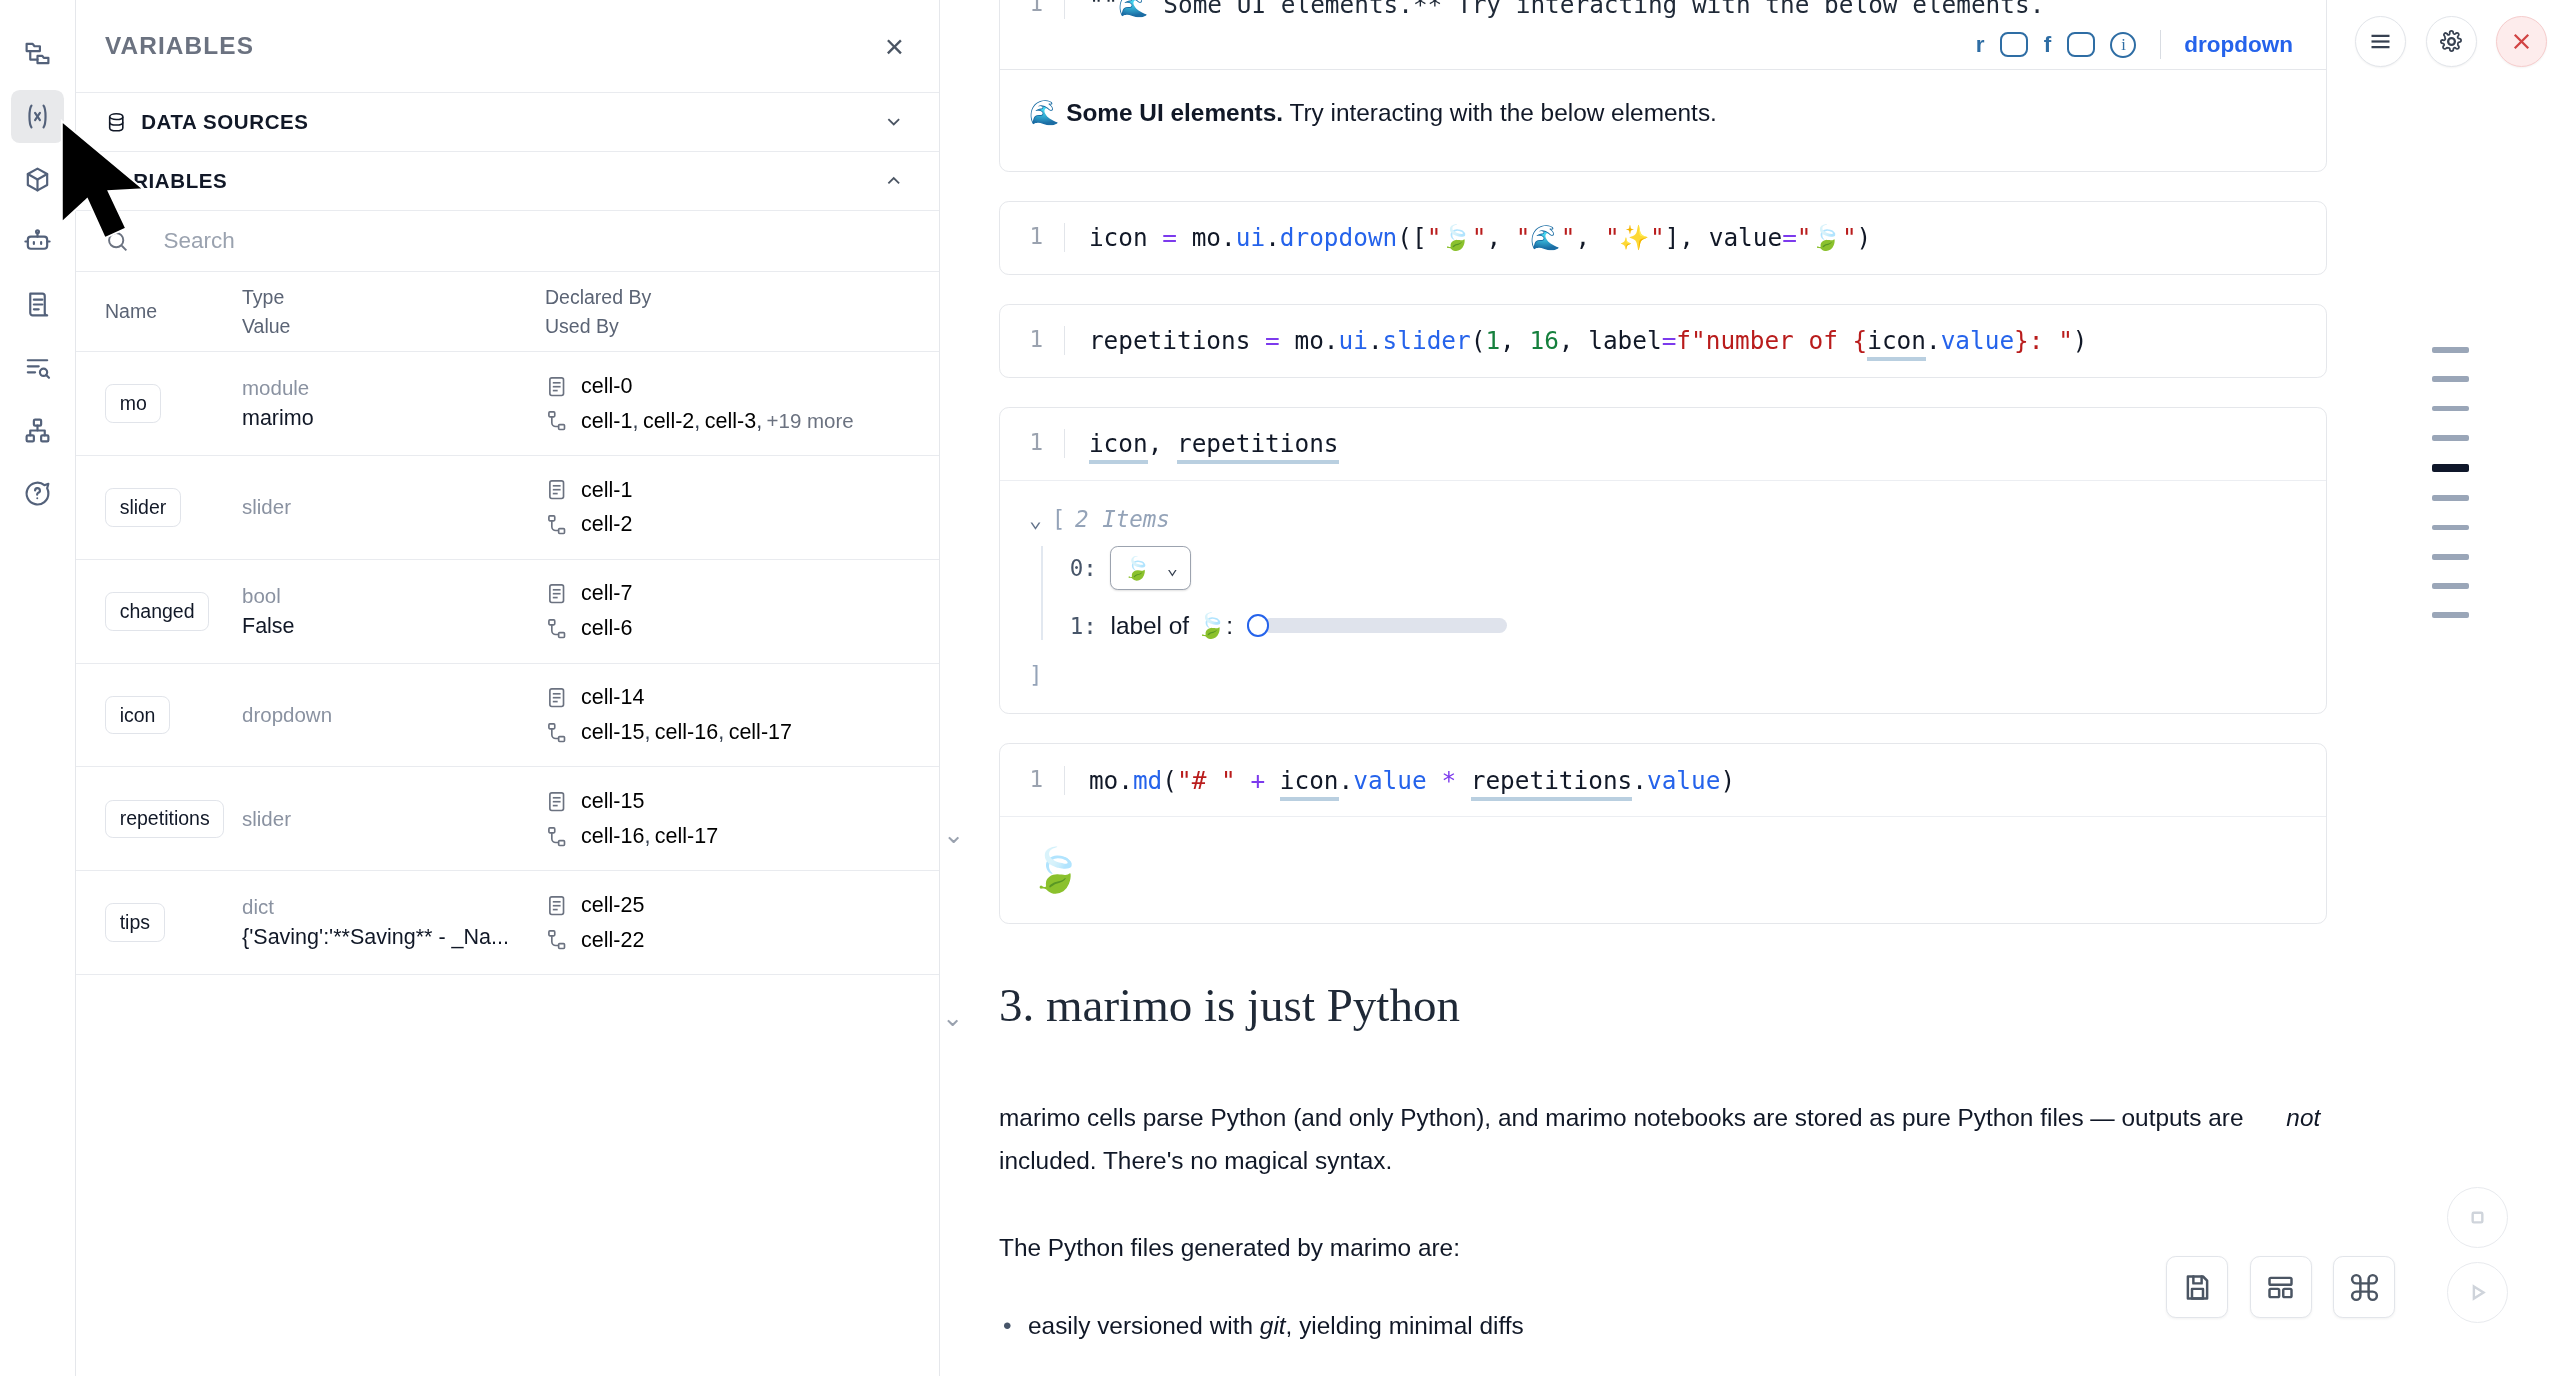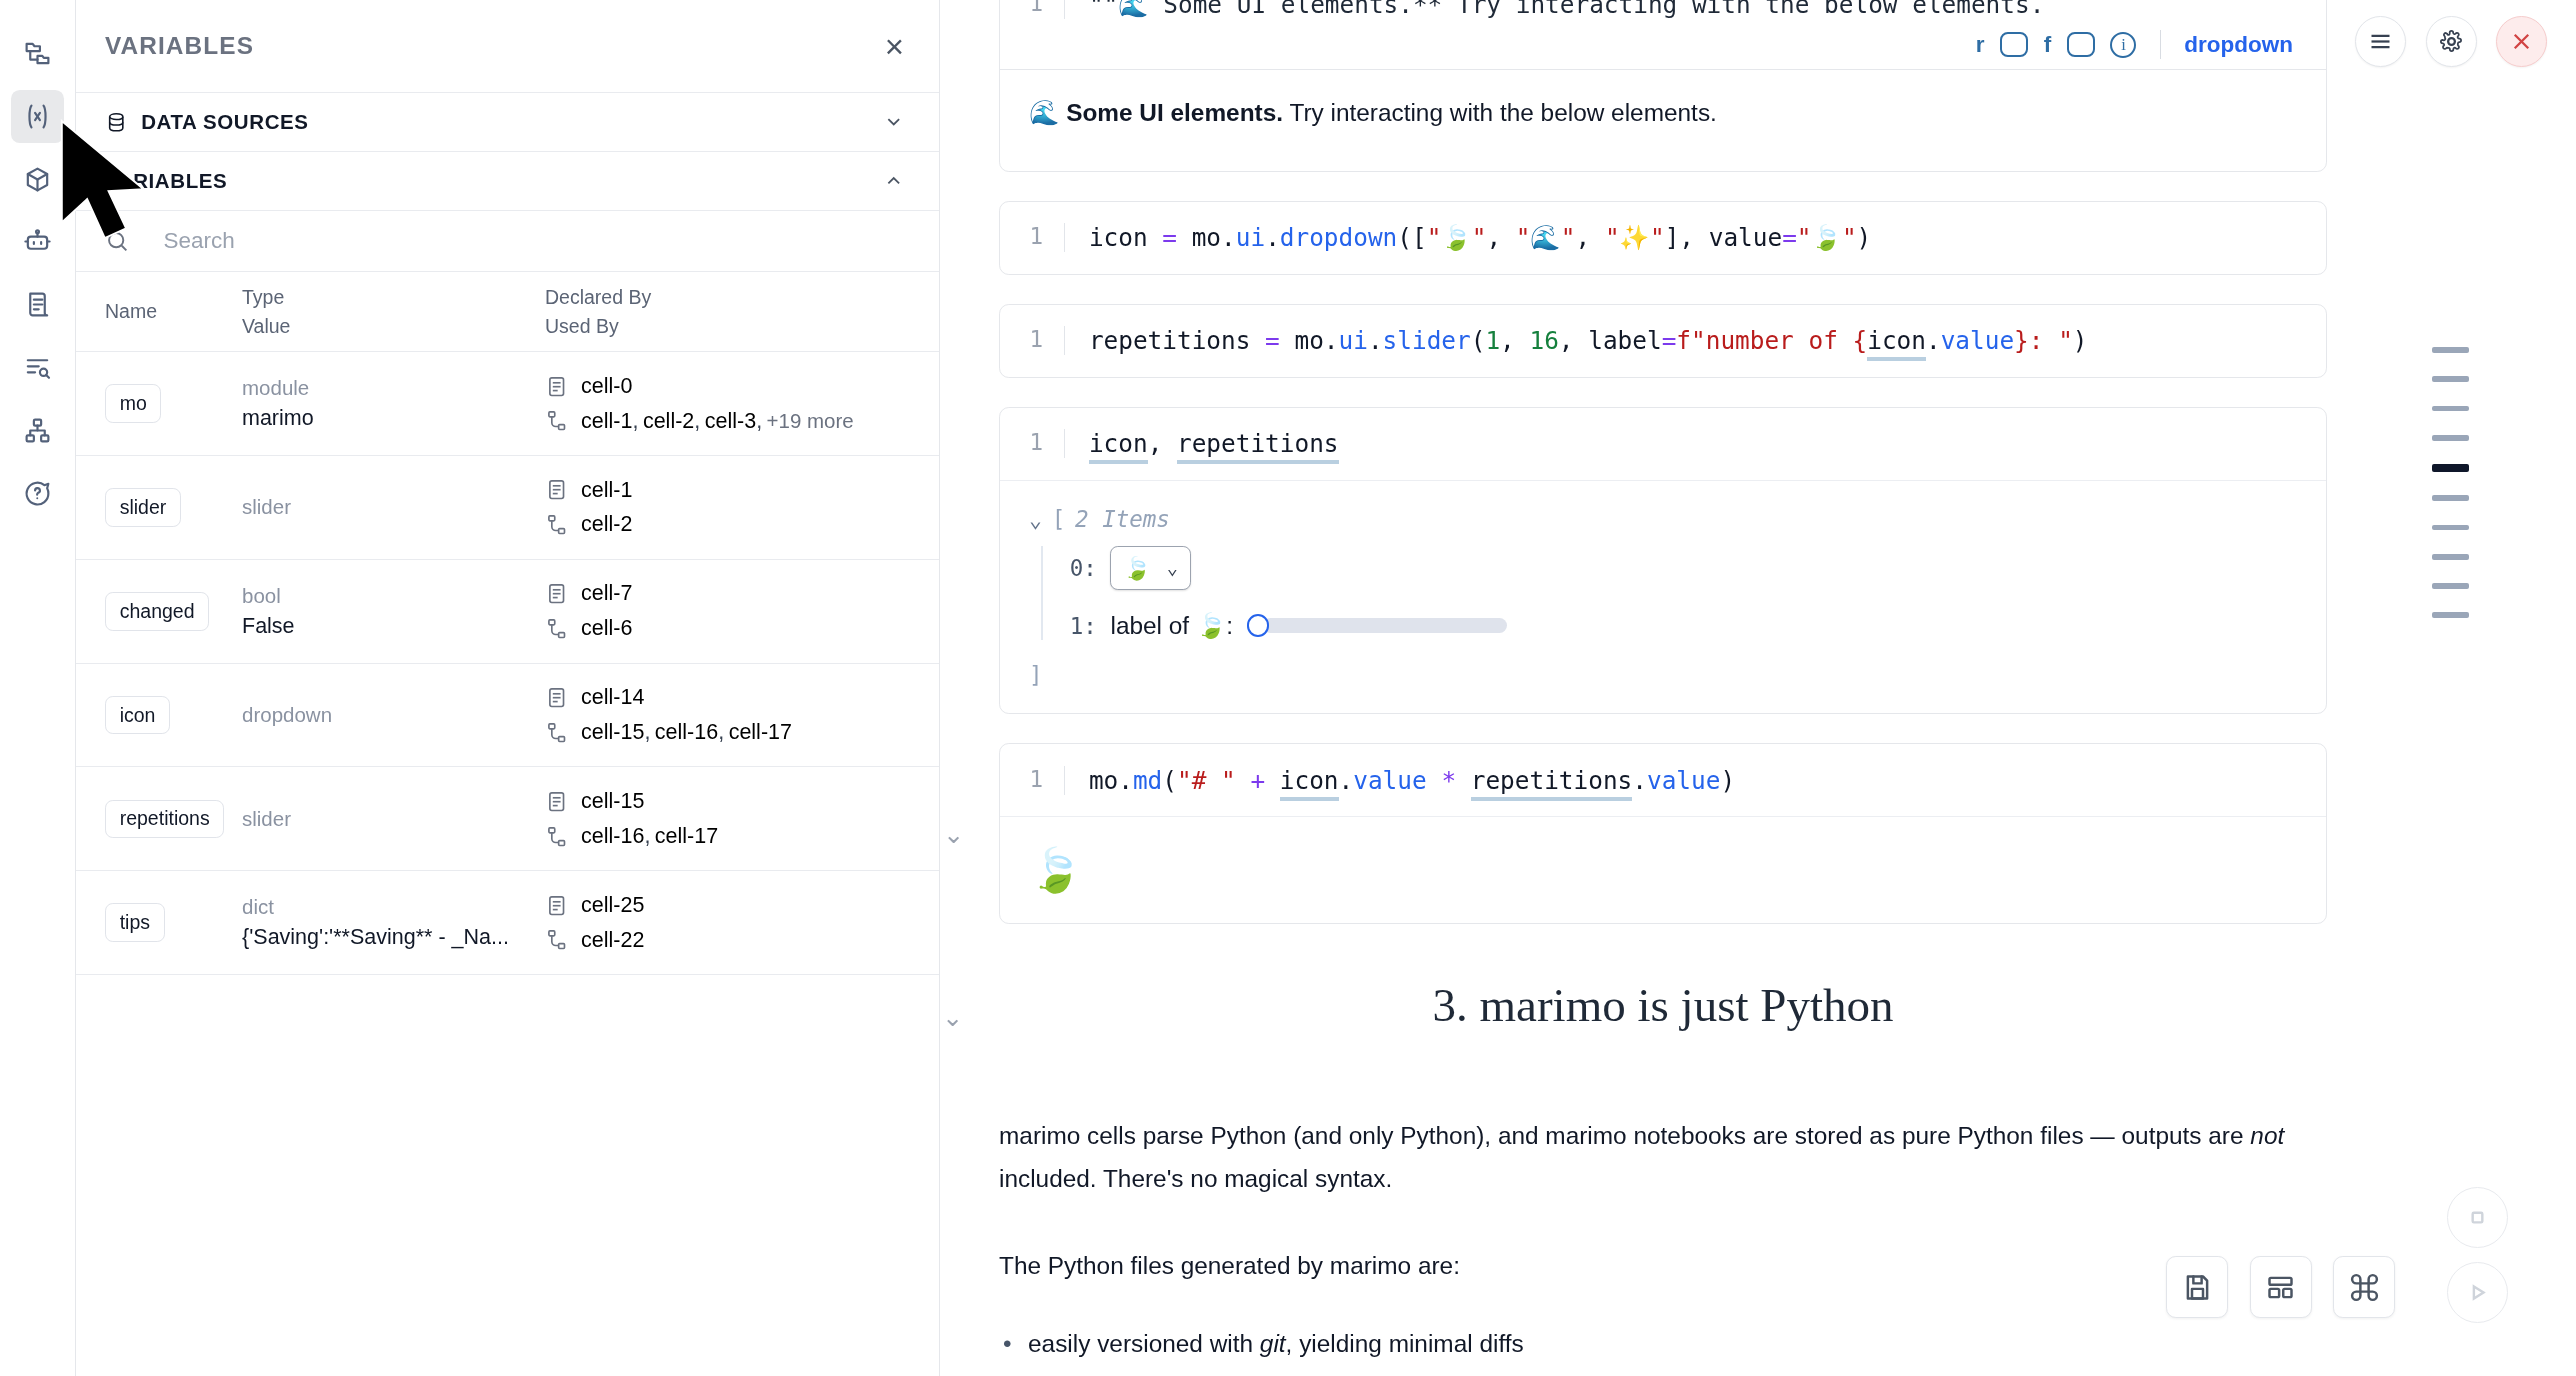--- a/index.html
+++ b/index.html
@@ -171,23 +171,23 @@
   }
 
   .collapse-chev {
     position: absolute; left: -57px; top: 50%; transform: translateY(-50%);
     color: #9aa2af; font-size: 25.4px; cursor: pointer; user-select:none;
   }
 
   
   .section3 { position: relative; margin-top: 54px; }
   .h2 { font-family: "Liberation Serif", serif; font-size: 47px; font-weight: 400;
-        color: #1f2937; margin-bottom: 82px; text-align: center; }
+        color: #1f2937; margin-bottom: 64px; }
   .para { font-size: 24.4px; color: #111827; line-height: 1.78; margin-bottom: 43px; }
-  .para i { font-style: italic; }
+  .para i { font-style: italic; margin-left: 36px; }
   .bullets { list-style: none; }
   .bullets li { font-size: 24.4px; color: #111827; position: relative; padding-left: 29px; }
   .bullets li:before { content: "•"; position: absolute; left: 3.9px; color:#475569; }
   .bullets li i { font-style: italic; }
 
   
   .minimap {
     position: absolute; right: 107px; top: 347px;
     display: flex; flex-direction: column; gap: 23.4px; align-items: center;
   }

